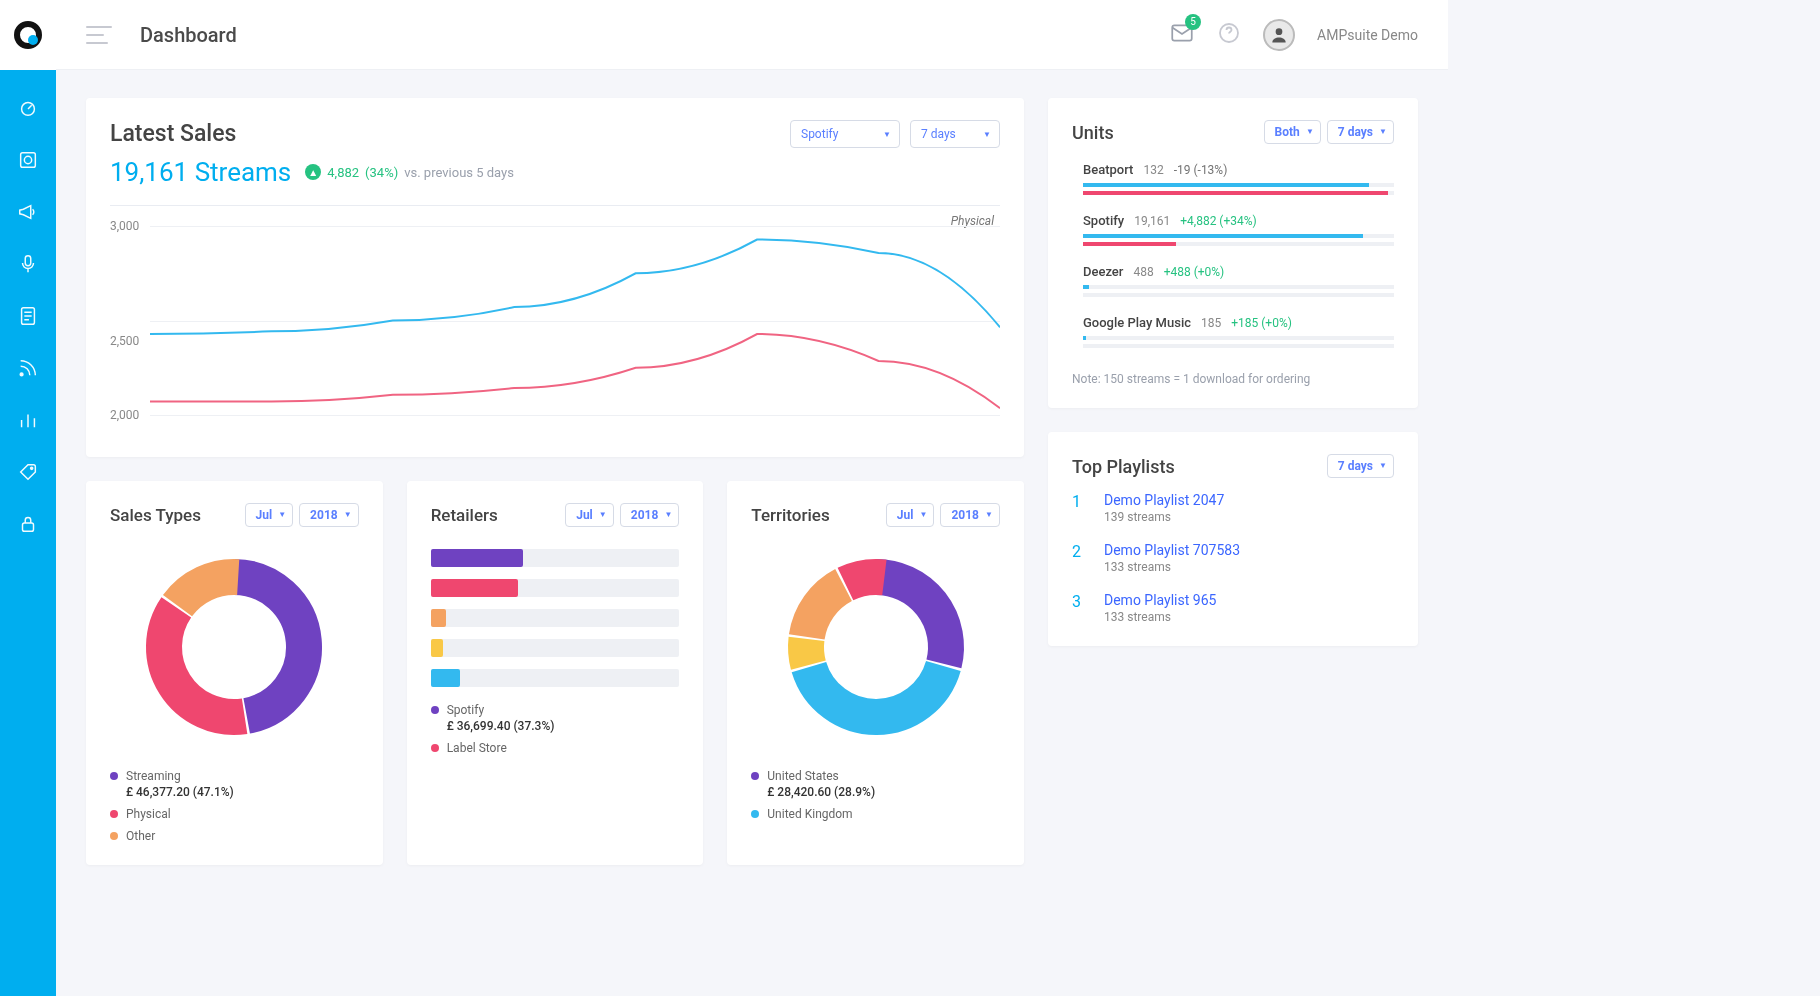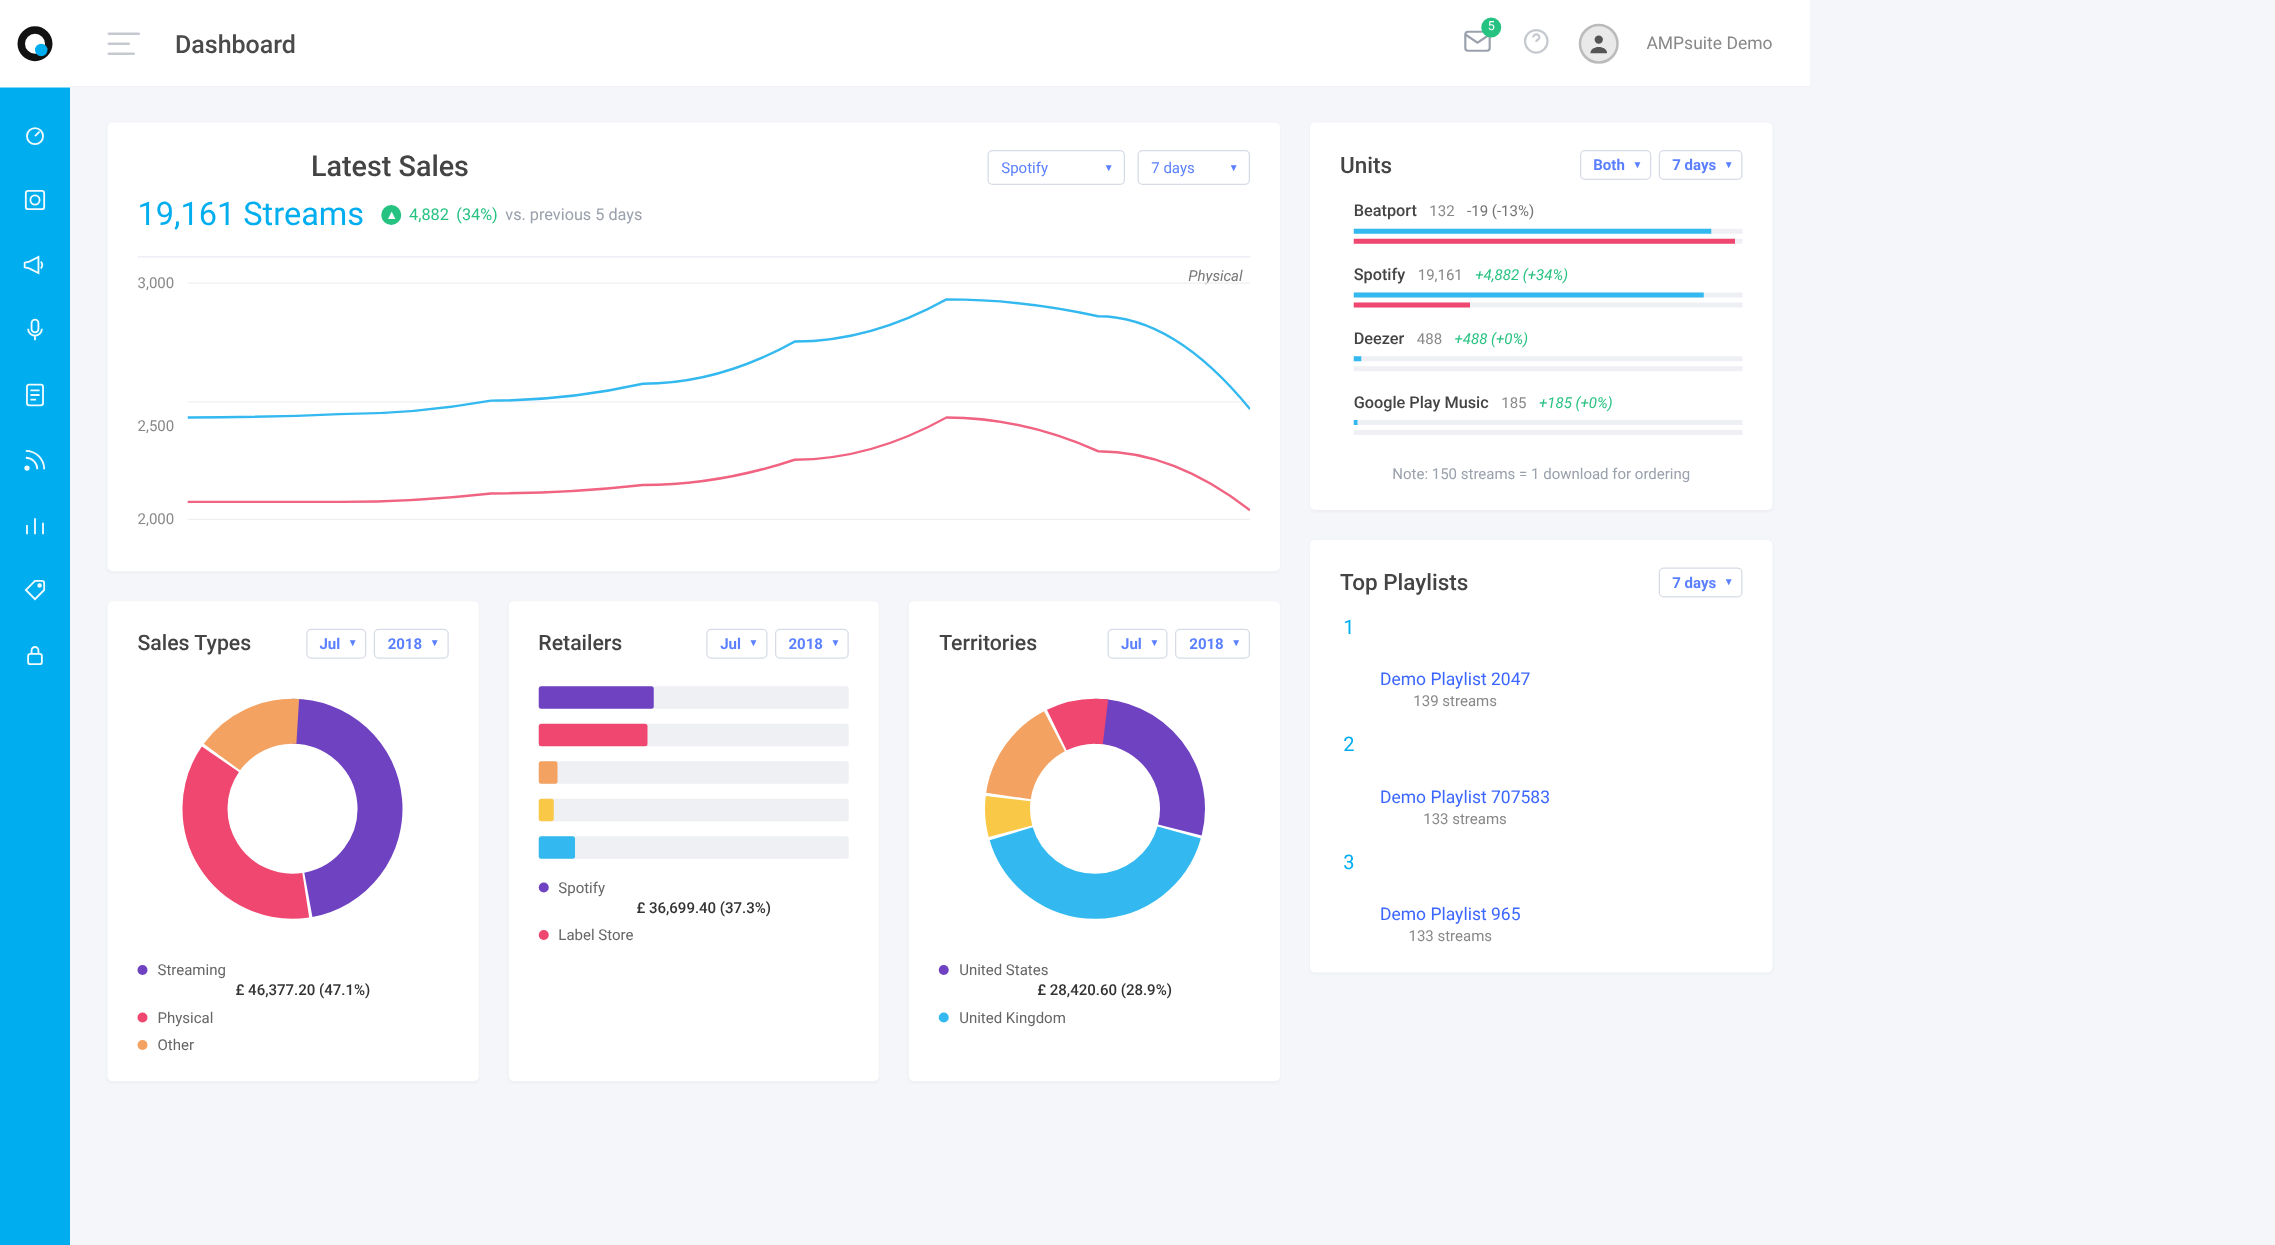--- a/index.html
+++ b/index.html
@@ -1,17 +1,17 @@
 <!DOCTYPE html>
 <html><head>
 <meta charset="utf-8">
 <style>
 * { margin: 0; padding: 0; box-sizing: border-box; font-family: -apple-system, BlinkMacSystemFont, "Segoe UI", Roboto, sans-serif; }
 body { background: #f5f6fa; color: #3a3a3a; overflow: hidden; }
-.app { display: flex; width: 1448px; height: 996px; text-align: center; }
+.app { display: flex; width: 1448px; height: 996px; }
 
 
 .sidebar { width: 56px; background: #00aeef; display: flex; flex-direction: column; align-items: center; padding-top: 0; }
 .sidebar-logo { width: 56px; height: 70px; background: #fff; display: flex; align-items: center; justify-content: center; }
 .sidebar-logo .ring { width: 28px; height: 28px; border: 6px solid #121212; border-radius: 50%; position: relative; }
 .sidebar-logo .ring::after { content: ""; position: absolute; right: -2px; bottom: -2px; width: 10px; height: 10px; background: #00aeef; border-radius: 50%; }
 .sidebar-icons { display: flex; flex-direction: column; gap: 28px; padding-top: 26px; }
 .sidebar-icon { width: 24px; height: 24px; color: #fff; opacity: .95; display: flex; align-items: center; justify-content: center; }
 .sidebar-icon svg { width: 22px; height: 22px; stroke: #fff; fill: none; stroke-width: 1.6; }
 
@@ -78,32 +78,32 @@
 .legend-row .val { margin-left: 16px; color: #333; font-weight: 500; }
 
 
 .right-col { display: flex; flex-direction: column; gap: 24px; }
 .units-head { display: flex; align-items: center; }
 .units-title { font-size: 18px; color: #444; font-weight: 500; }
 .units-row { margin-top: 18px; margin-left: 11px; }
 .units-label-line { display: flex; align-items: baseline; gap: 10px; font-size: 13px; }
 .units-name { color: #444; font-weight: 500; }
 .units-count { color: #888; font-size: 12px; }
-.units-delta-pos { color: #26c281; font-size: 12px; font-style: italic; }
+.units-delta-pos { color: #26c281; font-size: 12px; }
 .units-delta-neg { color: #737373; font-size: 12px; }
 .units-bar { margin-top: 6px; height: 4px; background: #eef0f4; position: relative; }
 .units-bar .a { position: absolute; left: 0; top: 0; bottom: 0; }
 .units-bar2 { margin-top: 4px; height: 4px; background: #eef0f4; position: relative; }
 .units-bar2 .a { position: absolute; left: 0; top: 0; bottom: 0; }
 .units-note { margin-top: 24px; font-size: 12px; color: #9aa0ac; }
 
 .playlists-list { margin-top: 14px; display: flex; flex-direction: column; gap: 18px; }
 .pl-row { display: flex; gap: 18px; align-items: flex-start; }
 .pl-rank { color: #00aeef; font-size: 16px; width: 14px; }
-.pl-info .pl-name { color: #3b66ff; font-size: 14px; margin-top: 44px; }
+.pl-info .pl-name { color: #3b66ff; font-size: 14px; }
 .pl-info .pl-sub { color: #888; font-size: 12px; margin-top: 2px; }
 </style>
 </head>
 <body>
 
 <div class="app">
 
   <div class="sidebar">
     <div class="sidebar-logo">
         <div class="ring"></div>

